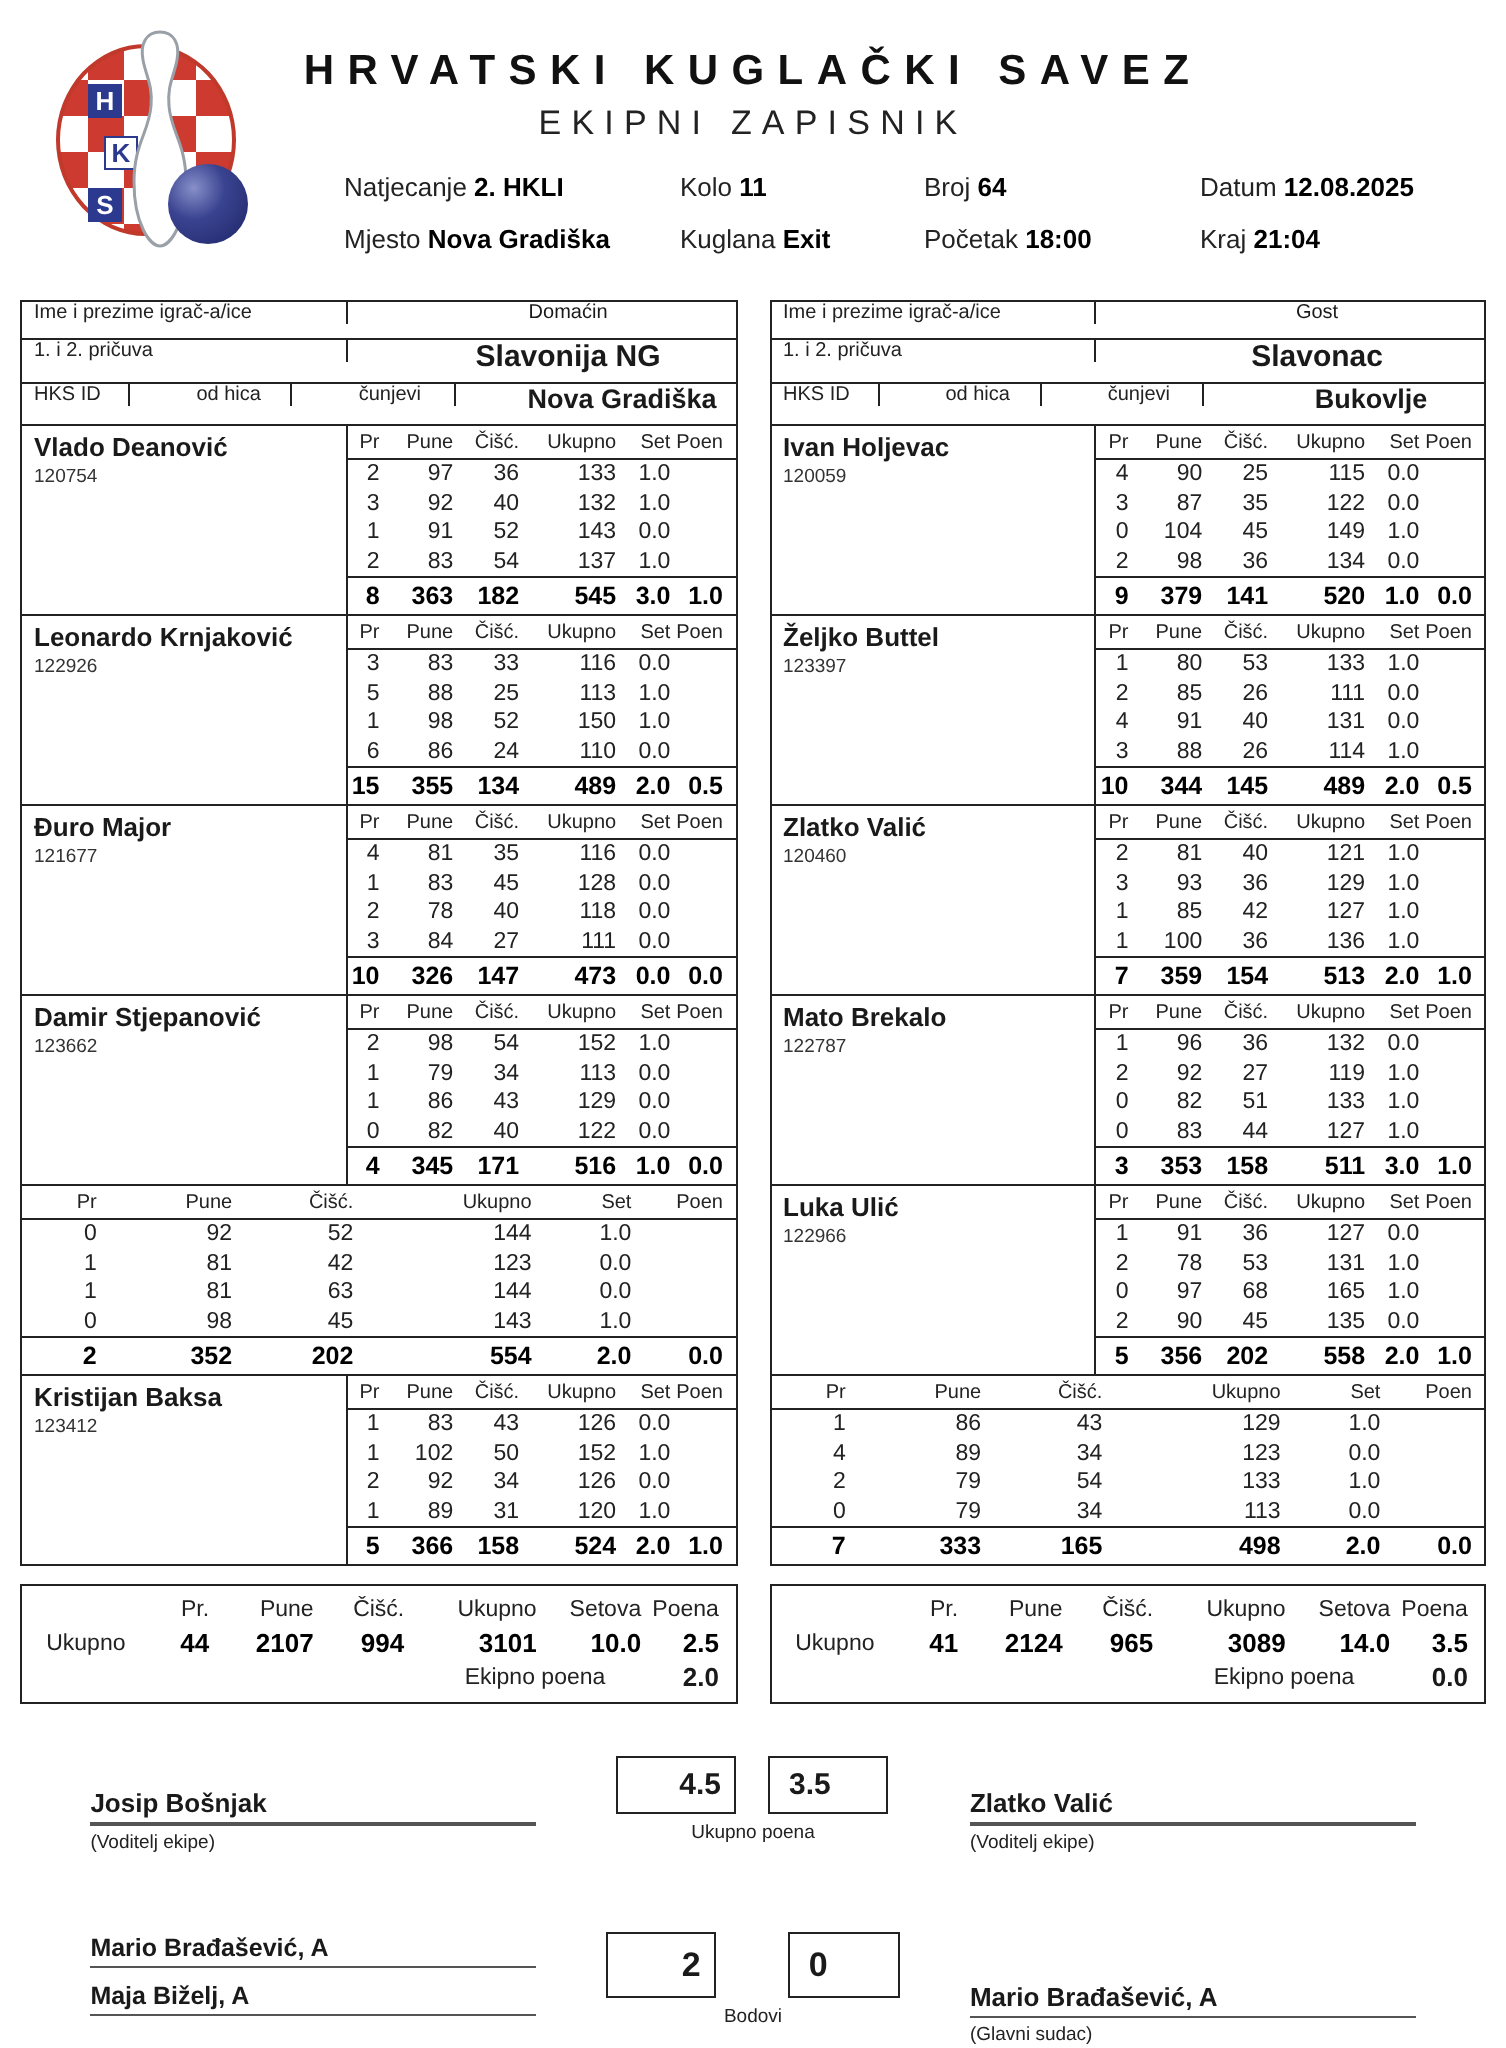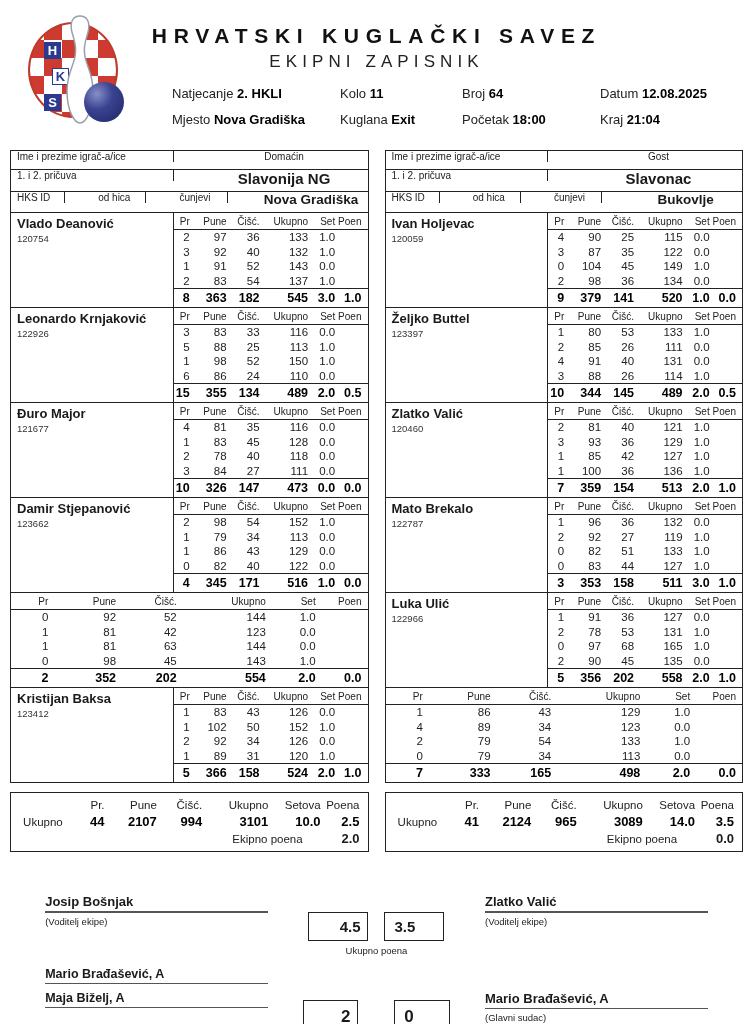--- a/index.html
+++ b/index.html
@@ -88,21 +88,21 @@
   .ftr { display:flex; margin-top:26px; }
   .f-left { width:40%; } .f-mid { width:20%; text-align:center; } .f-right { width:40%; }
   .sig { width:76%; margin:16px auto; }
   .sig-name { font-weight:bold; font-size:13px; padding-bottom:2px; border-bottom:2px solid #555; }
   .sig-name.thin { border-bottom:1.6px solid #555; }
   .sig-cap { font-size:9.5px; color:#222; margin-top:3px; }
   .sig-gap { height:22px; border-bottom:1.6px solid #555; }
   .judges { margin-top:40px; }
   .judges .sig-name { font-size:12.5px; margin-top:7px; }
   .mainjudge { margin-top:64px; }
-  .boxpair { display:flex; justify-content:center; gap:16px;margin-top:34px; }
+  .boxpair { display:flex; justify-content:center; gap:16px; }
   .scorebox { width:60px; height:29px; border:1.6px solid #222; font-weight:bold; font-size:15px;
               display:flex; align-items:center; }
   .scorebox.al-r { justify-content:flex-end; padding-right:7px; }
   .scorebox.al-l { justify-content:flex-start; padding-left:9px; }
   .boxpair.big { margin-top:44px; gap:36px; }
   .boxpair.big .scorebox { width:62px; height:33px; font-size:17px; }
   .box-cap { font-size:9.5px; color:#222; margin-top:4px; }
 </style>
 </head>
 <body>

